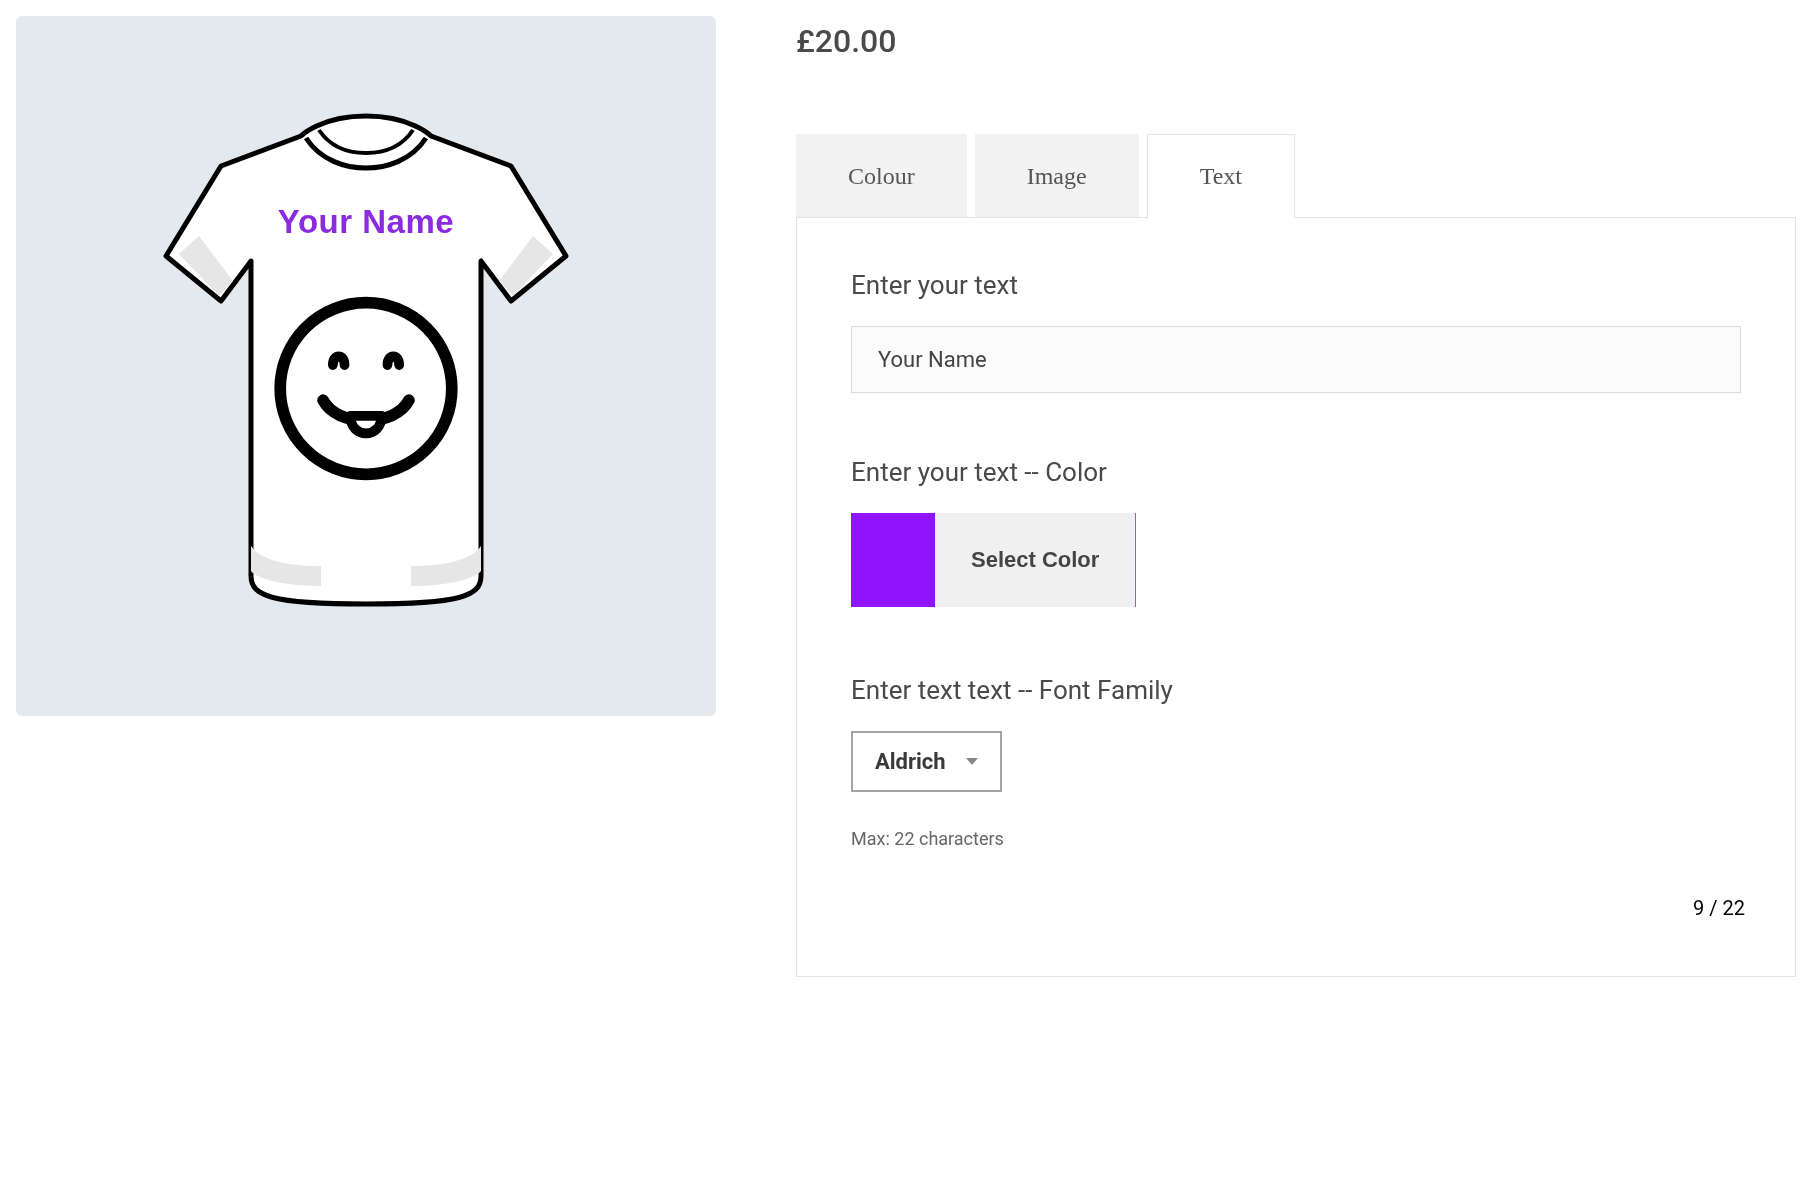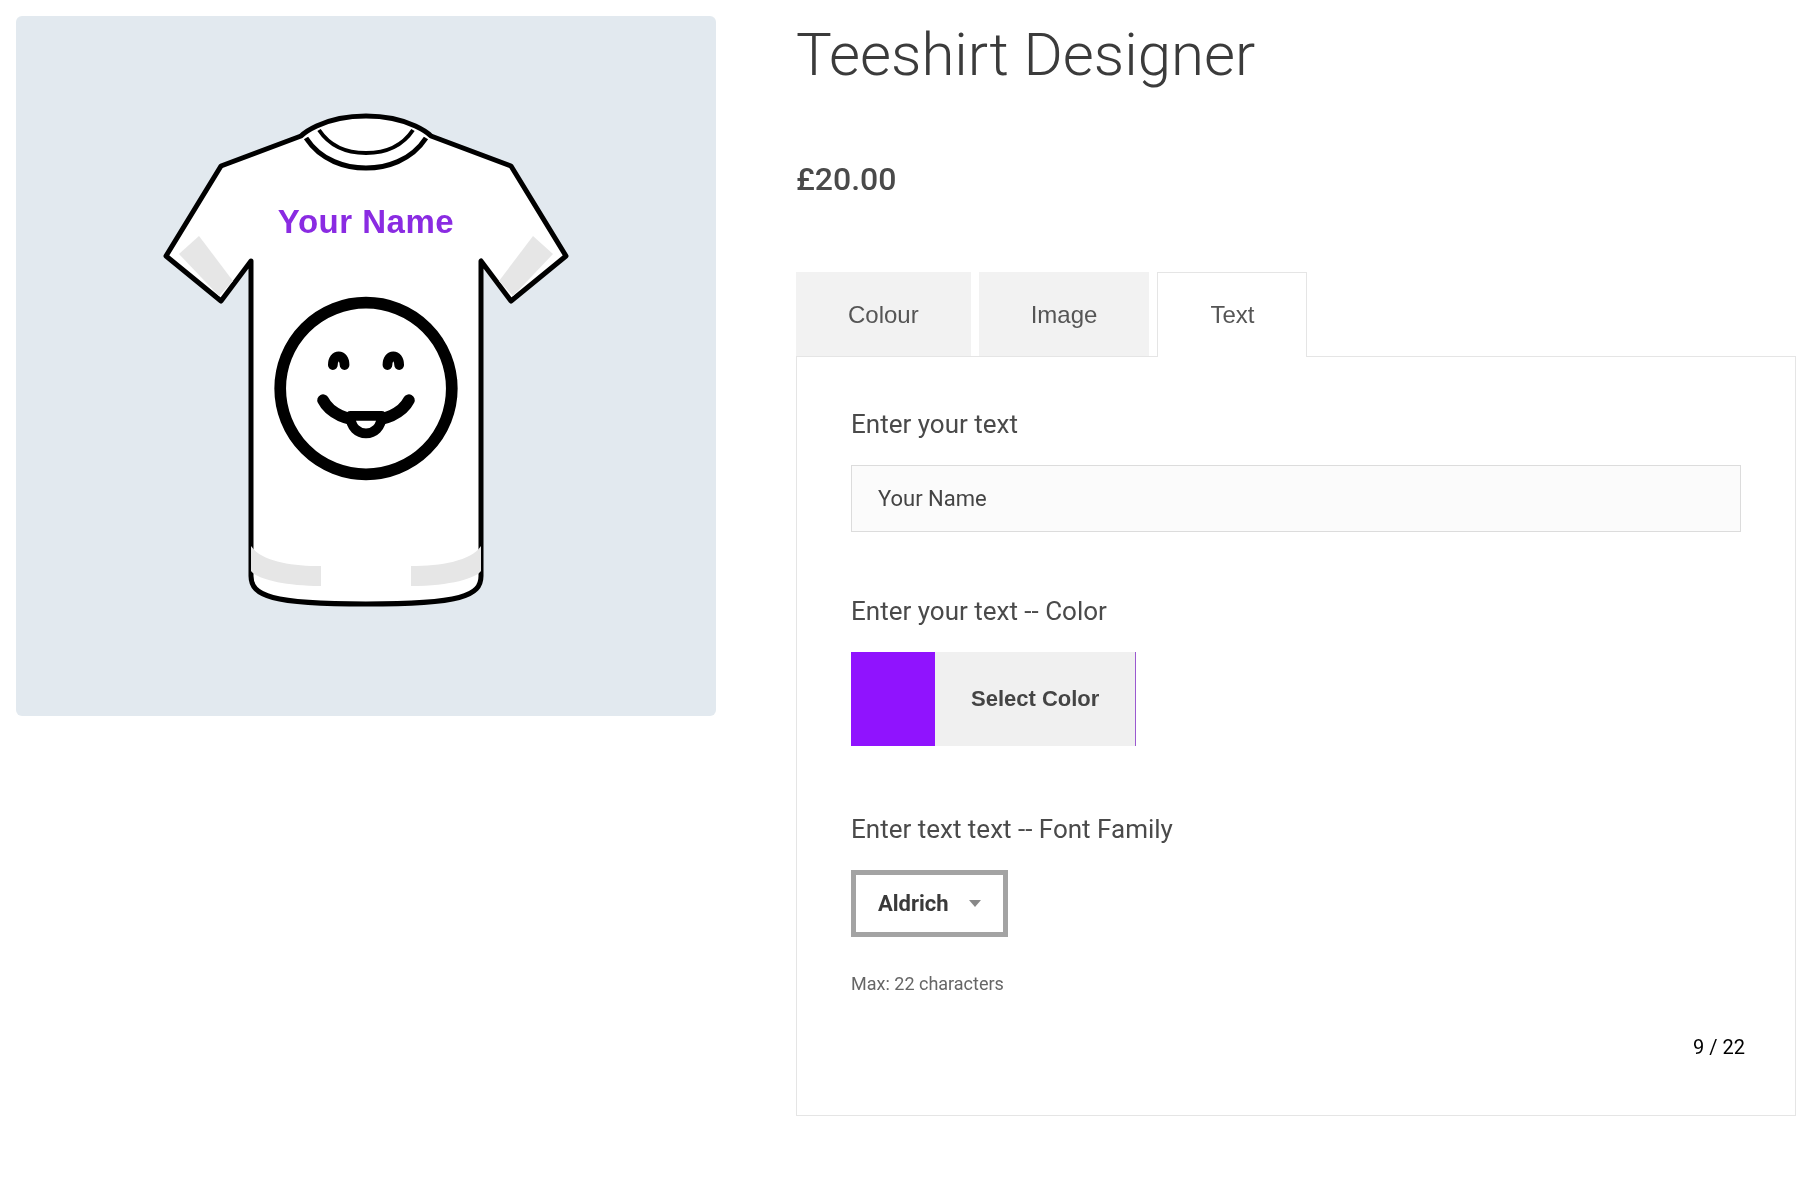--- a/index.html
+++ b/index.html
@@ -84,21 +84,21 @@
     display: flex;
     gap: 0;
   }
   .tab {
     padding: 28px 52px;
     background: #f2f2f2;
     color: #555;
     font-size: 24px;
     cursor: pointer;
     border: none;
-    font-family: Liberation Sans, sans-serif;
+    font-family: Liberation Serif, serif;
     margin-right: 8px;
   }
   .tab.active {
     background: #ffffff;
     border: 1px solid #e5e5e5;
     border-bottom: none;
     position: relative;
     z-index: 2;
     margin-right: 8px;
   }
@@ -144,21 +144,21 @@
     padding: 0 36px;
     font-size: 22px;
     font-weight: 600;
     color: #444;
     cursor: pointer;
     font-family: Liberation Sans, sans-serif;
   }
   .font-select {
     display: inline-flex;
     align-items: center;
-    border: 5px solid #a3a3a3;
+    border: 2px solid #a3a3a3;
     padding: 16px 22px;
     font-size: 22px;
     font-weight: 700;
     color: #3a3a3a;
     background: #fff;
     cursor: pointer;
     gap: 20px;
   }
   .font-select .caret {
     width: 0; height: 0;
@@ -217,21 +217,20 @@
           <path d="M 33 38 C 33 32 39 32 39 38" fill="none" stroke="#000" stroke-width="5" stroke-linecap="round"></path>
           <path d="M 61 38 C 61 32 67 32 67 38" fill="none" stroke="#000" stroke-width="5" stroke-linecap="round"></path>
           <path d="M 28 56 C 35 70 65 70 72 56" fill="none" stroke="#000" stroke-width="6" stroke-linecap="round"></path>
           <path d="M 42 64 C 42 76 58 76 58 64 Z" fill="#fff" stroke="#000" stroke-width="5" stroke-linejoin="round"></path>
         </svg>
       </div>
     </div>
   </div>
 
   <div class="details">
-    <h1 class="product-title">Teeshirt Designer</h1>
     <div class="price">£20.00</div>
 
     <div class="tabs">
       <button class="tab">Colour</button>
       <button class="tab">Image</button>
       <button class="tab active">Text</button>
     </div>
 
     <div class="tab-panel">
 

